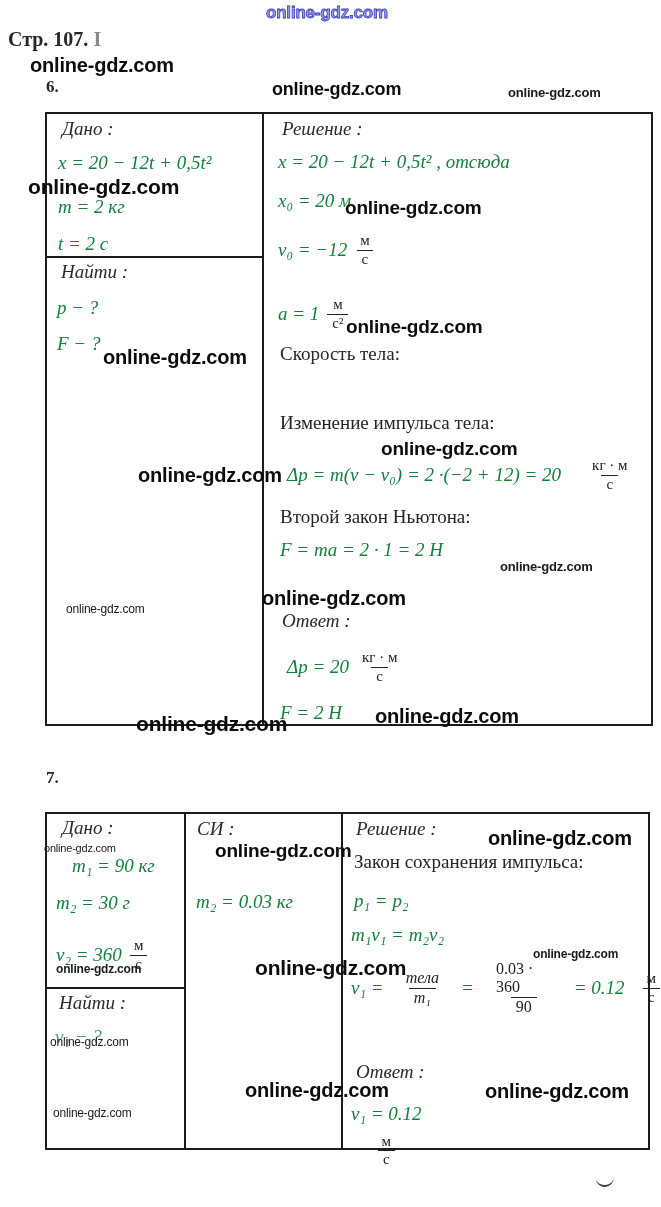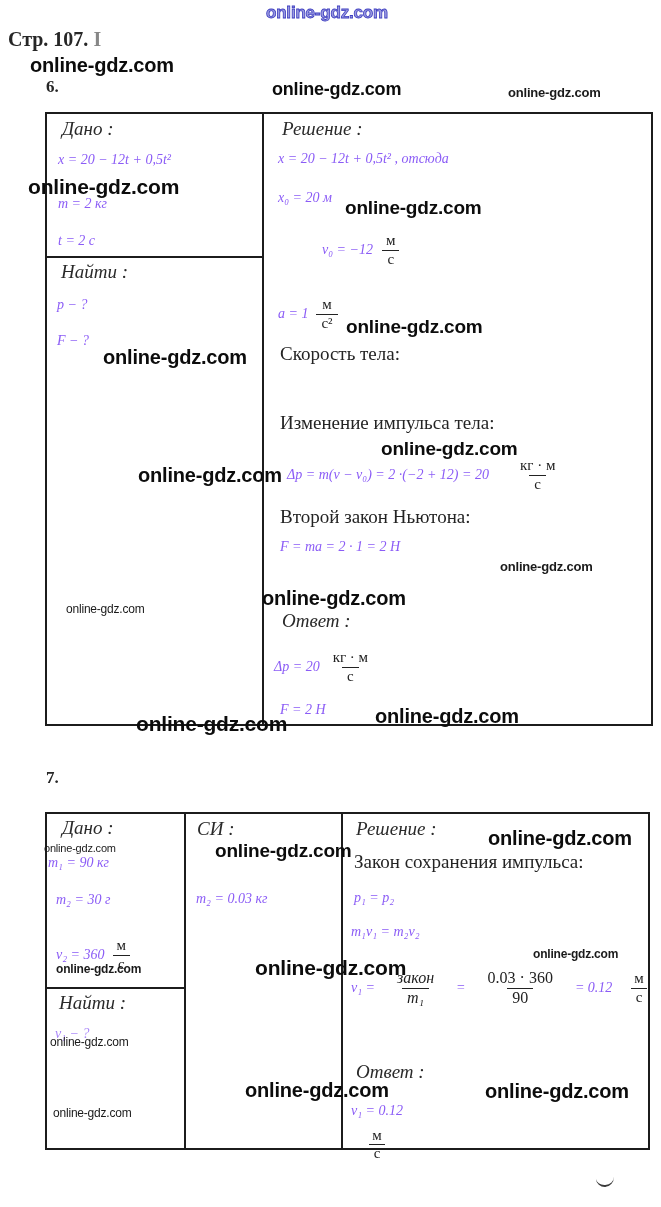--- a/index.html
+++ b/index.html
@@ -8,21 +8,21 @@
     background:#ffffff;overflow:hidden;
     font-family:"Liberation Serif","DejaVu Serif",serif;color:#242424;
   }
   
   .tbl{position:absolute;border:2px solid #1c1c1c;background:transparent;}
   .vline{position:absolute;width:2px;background:#1c1c1c;}
   .hline{position:absolute;height:2px;background:#1c1c1c;}
   
   .hdr{position:absolute;font-style:italic;font-size:19px;white-space:nowrap;color:#2a2a2a;}
   .txt{position:absolute;font-size:19px;white-space:nowrap;color:#242424;}
-  .formula{font-style:italic;font-size:14px;white-space:nowrap;color:#8b5cf6;text-align:center;}
+  .formula{font-style:italic;font-size:19px;white-space:nowrap;color:#15803d;text-align:center;}
   .fpos{position:absolute;}
   .frow{position:absolute;display:flex;align-items:center;gap:8px;}
   .frac{display:inline-flex;flex-direction:column;align-items:center;
         font-family:"Liberation Serif",serif;font-size:15px;line-height:1.15;
         color:#222;vertical-align:middle;}
   .frac .num{padding:0 5px;}
   .frac .den{border-top:1.5px solid #222;padding:0 5px;}
   .frac.fl{font-size:16px;font-style:italic;}
   
   .wm{position:absolute;font-family:"Liberation Sans","DejaVu Sans",sans-serif;
@@ -60,21 +60,21 @@
   <div class="fpos formula" style="left:58px;top:196px;">m = 2 кг</div>
   <div class="fpos formula" style="left:58px;top:233px;">t = 2 с</div>
   <div class="hdr" style="left:61px;top:261px;">Найти :</div>
   <div class="fpos formula" style="left:57px;top:297px;">p − ?</div>
   <div class="fpos formula" style="left:57px;top:333px;">F − ?</div>
 
   <div class="hdr" style="left:282px;top:118px;">Решение :</div>
   <div class="fpos formula" style="left:278px;top:151px;">x = 20 − 12t + 0,5t² ,  отсюда</div>
   <div class="fpos formula" style="left:278px;top:190px;">x₀ = 20 м</div>
 
-  <div class="frow" style="left:278px;top:227px;height:46px;margin-left:44px;">
+  <div class="frow" style="left:278px;top:227px;height:46px;">
     <span class="formula">v₀ = −12</span>
     <span class="frac">
       <span class="num">м</span>
       <span class="den">с</span>
     </span>
   </div>
 
   <div class="frow" style="left:278px;top:291px;height:46px;">
     <span class="formula">a = 1</span>
     <span class="frac">
@@ -91,21 +91,21 @@
     <span class="frac">
       <span class="num">кг · м</span>
       <span class="den">с</span>
     </span>
   </div>
 
   <div class="txt" style="left:280px;top:506px;">Второй закон Ньютона:</div>
   <div class="fpos formula" style="left:280px;top:539px;">F = ma = 2 · 1 = 2 Н</div>
 
   <div class="hdr" style="left:282px;top:610px;">Ответ :</div>
-  <div class="frow" style="left:274px;top:644px;height:46px;">
+  <div class="frow" style="left:287px;top:644px;height:46px;">
     <span class="formula">Δp = 20</span>
     <span class="frac">
       <span class="num">кг · м</span>
       <span class="den">с</span>
     </span>
   </div>
   <div class="fpos formula" style="left:280px;top:702px;">F = 2 Н</div>
 
   <div class="wm" style="left:28px;top:175px;font-size:21px;">online-gdz.com</div>
   <div class="wm" style="left:345px;top:197px;font-size:19px;">online-gdz.com</div>
@@ -121,21 +121,21 @@
 
   <div class="num-label" style="left:46px;top:768px;">7.</div>
 
   <div class="tbl" style="left:45px;top:812px;width:601px;height:334px;"></div>
   <div class="vline" style="left:184px;top:812px;height:338px;"></div>
   <div class="vline" style="left:341px;top:812px;height:338px;"></div>
   <div class="hline" style="left:45px;top:987px;width:141px;"></div>
 
   <div class="hdr" style="left:62px;top:817px;">Дано :</div>
   <div class="wm sm" style="left:44px;top:842px;font-size:11px;">online-gdz.com</div>
-  <div class="fpos formula" style="left:48px;top:855px;">m₁ = 90 кг</div>
+  <div class="fpos formula" style="left:72px;top:855px;">m₁ = 90 кг</div>
   <div class="fpos formula" style="left:56px;top:892px;">m₂ = 30 г</div>
   <div class="frow" style="left:56px;top:933px;height:44px;gap:7px;">
     <span class="formula">v₂ = 360</span>
     <span class="frac">
       <span class="num">м</span>
       <span class="den">с</span>
     </span>
   </div>
   <div class="wm sm" style="left:56px;top:962px;font-size:12px;font-weight:600;">online-gdz.com</div>
   <div class="hdr" style="left:59px;top:992px;">Найти :</div>
@@ -151,21 +151,21 @@
   <div class="hdr" style="left:356px;top:818px;">Решение :</div>
   <div class="wm" style="left:488px;top:827px;font-size:20px;">online-gdz.com</div>
   <div class="txt" style="left:354px;top:851px;">Закон сохранения импульса:</div>
   <div class="fpos formula" style="left:354px;top:890px;">p₁ = p₂</div>
   <div class="fpos formula" style="left:351px;top:924px;">m₁v₁ = m₂v₂</div>
   <div class="wm sm" style="left:533px;top:947px;font-size:12px;font-weight:600;">online-gdz.com</div>
 
   <div class="frow" style="left:351px;top:960px;height:56px;gap:17px;">
     <span class="formula">v₁ =</span>
     <span class="frac fl">
-      <span class="num">закон</span>
+      <span class="num">тела</span>
       <span class="den">m₁</span>
     </span>
     <span class="formula">=</span>
     <span class="frac fl" style="font-style:normal;">
       <span class="num">0.03 · 360</span>
       <span class="den">90</span>
     </span>
     <span class="formula">= 0.12</span>
     <span class="frac">
       <span class="num">м</span>

